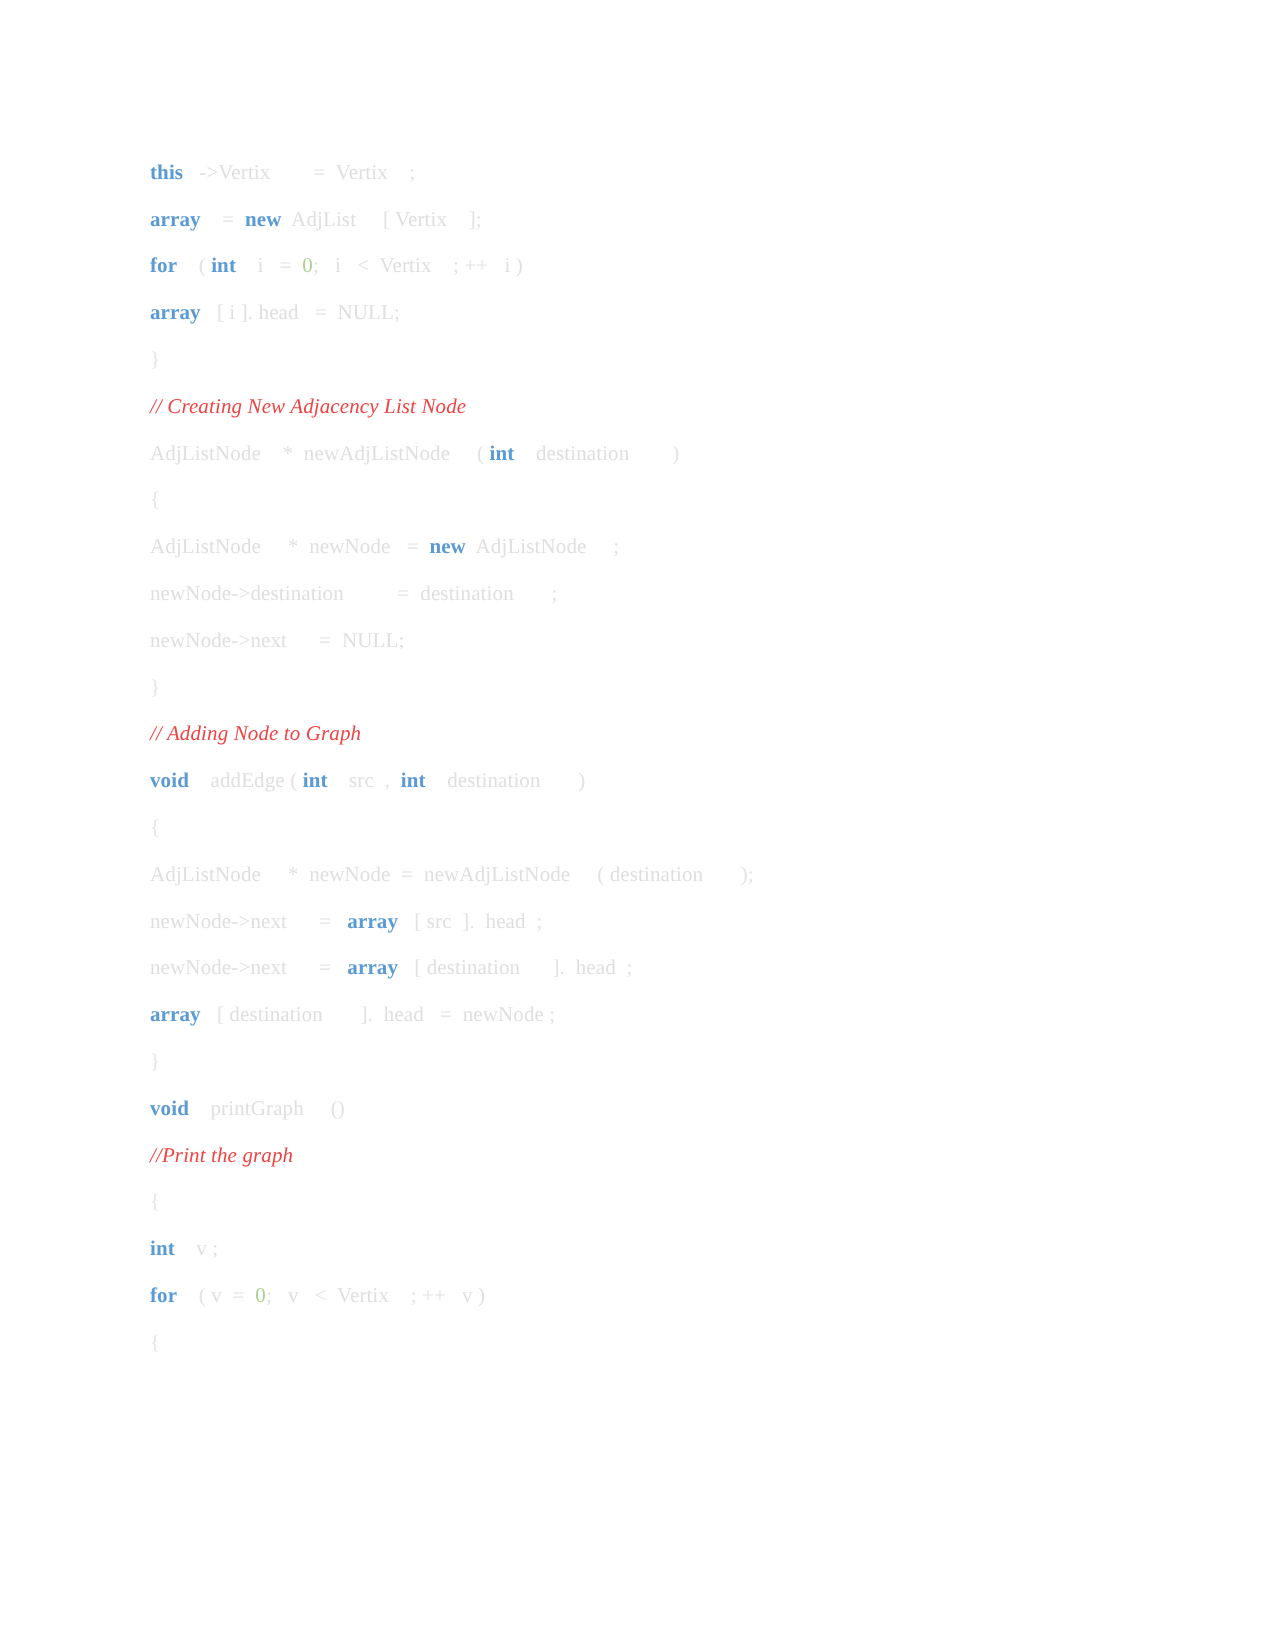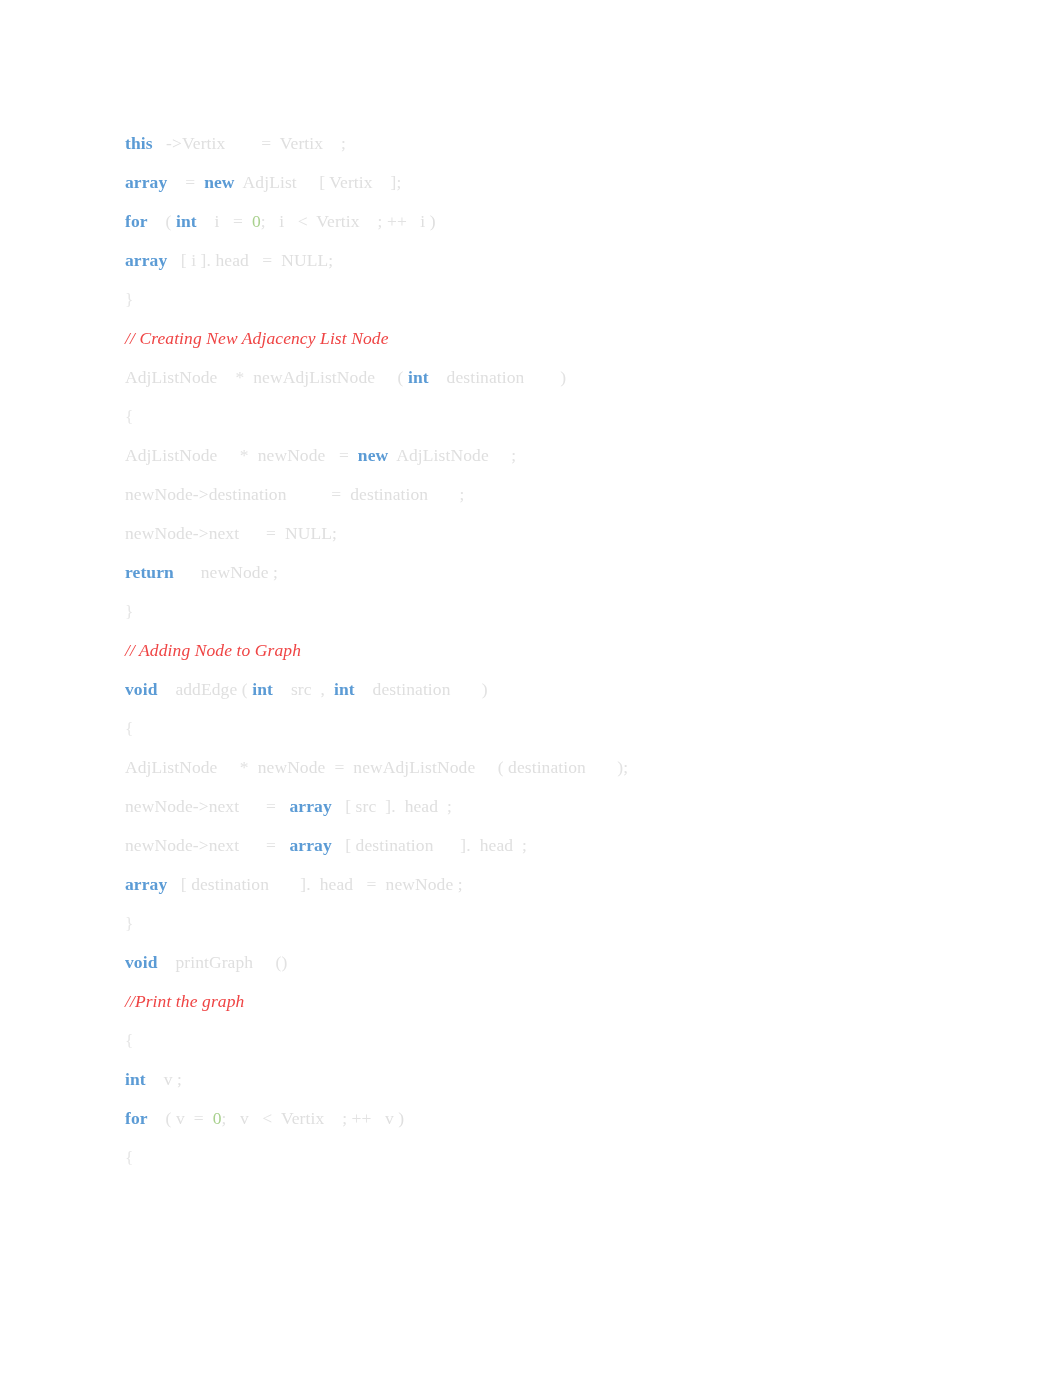--- a/index.html
+++ b/index.html
@@ -69,21 +69,20 @@
       <div class="code-line"><span class="tok t-kw">array</span><span class="tok t-punct">    </span><span class="tok t-punct">=</span><span class="tok t-punct">  </span><span class="tok t-kw">new</span><span class="tok t-punct">  </span><span class="tok t-id">AdjList</span><span class="tok t-punct">     </span><span class="tok t-punct">[ </span><span class="tok t-id">Vertix</span><span class="tok t-punct">    </span><span class="tok t-punct">];</span></div>
       <div class="code-line"><span class="tok t-kw">for</span><span class="tok t-punct">    </span><span class="tok t-punct">( </span><span class="tok t-kw">int</span><span class="tok t-punct">    </span><span class="tok t-id">i</span><span class="tok t-punct">   </span><span class="tok t-punct">=</span><span class="tok t-punct">  </span><span class="tok t-num">0</span><span class="tok t-punct">;</span><span class="tok t-punct">   </span><span class="tok t-id">i</span><span class="tok t-punct">   </span><span class="tok t-punct">&lt;</span><span class="tok t-punct">  </span><span class="tok t-id">Vertix</span><span class="tok t-punct">    </span><span class="tok t-punct">; ++</span><span class="tok t-punct">   </span><span class="tok t-id">i )</span></div>
       <div class="code-line"><span class="tok t-kw">array</span><span class="tok t-punct">   </span><span class="tok t-punct">[ i ]. </span><span class="tok t-id">head</span><span class="tok t-punct">   </span><span class="tok t-punct">=</span><span class="tok t-punct">  </span><span class="tok t-id">NULL;</span></div>
       <div class="code-line"><span class="tok t-brace">}</span></div>
       <div class="code-line comment-line"><span class="tok t-comment">// Creating New Adjacency List Node</span></div>
       <div class="code-line"><span class="tok t-id">AdjListNode</span><span class="tok t-punct">    </span><span class="tok t-punct">*</span><span class="tok t-punct">  </span><span class="tok t-id">newAdjListNode</span><span class="tok t-punct">     </span><span class="tok t-punct">( </span><span class="tok t-kw">int</span><span class="tok t-punct">    </span><span class="tok t-id">destination</span><span class="tok t-punct">        </span><span class="tok t-punct">)</span></div>
       <div class="code-line"><span class="tok t-brace">{</span></div>
       <div class="code-line"><span class="tok t-id">AdjListNode</span><span class="tok t-punct">     </span><span class="tok t-punct">*</span><span class="tok t-punct">  </span><span class="tok t-id">newNode</span><span class="tok t-punct">   </span><span class="tok t-punct">=</span><span class="tok t-punct">  </span><span class="tok t-kw">new</span><span class="tok t-punct">  </span><span class="tok t-id">AdjListNode</span><span class="tok t-punct">     </span><span class="tok t-punct">;</span></div>
       <div class="code-line"><span class="tok t-id">newNode-&gt;destination</span><span class="tok t-punct">          </span><span class="tok t-punct">=</span><span class="tok t-punct">  </span><span class="tok t-id">destination</span><span class="tok t-punct">       </span><span class="tok t-punct">;</span></div>
       <div class="code-line"><span class="tok t-id">newNode-&gt;next</span><span class="tok t-punct">      </span><span class="tok t-punct">=</span><span class="tok t-punct">  </span><span class="tok t-id">NULL;</span></div>
-      <div class="code-line"><span class="tok t-kw">return</span><span class="tok t-punct">      </span><span class="tok t-id">newNode ;</span></div>
       <div class="code-line"><span class="tok t-brace">}</span></div>
       <div class="code-line comment-line"><span class="tok t-comment">// Adding Node to Graph</span></div>
       <div class="code-line"><span class="tok t-kw">void</span><span class="tok t-punct">    </span><span class="tok t-id">addEdge</span><span class="tok t-punct"> ( </span><span class="tok t-kw">int</span><span class="tok t-punct">    </span><span class="tok t-id">src</span><span class="tok t-punct">  ,  </span><span class="tok t-kw">int</span><span class="tok t-punct">    </span><span class="tok t-id">destination</span><span class="tok t-punct">       </span><span class="tok t-punct">)</span></div>
       <div class="code-line"><span class="tok t-brace">{</span></div>
       <div class="code-line"><span class="tok t-id">AdjListNode</span><span class="tok t-punct">     </span><span class="tok t-punct">*</span><span class="tok t-punct">  </span><span class="tok t-id">newNode</span><span class="tok t-punct">  </span><span class="tok t-punct">=</span><span class="tok t-punct">  </span><span class="tok t-id">newAdjListNode</span><span class="tok t-punct">     </span><span class="tok t-punct">( </span><span class="tok t-id">destination</span><span class="tok t-punct">       </span><span class="tok t-punct">);</span></div>
       <div class="code-line"><span class="tok t-id">newNode-&gt;next</span><span class="tok t-punct">      </span><span class="tok t-punct">=</span><span class="tok t-punct">   </span><span class="tok t-kw">array</span><span class="tok t-punct">   </span><span class="tok t-punct">[ </span><span class="tok t-id">src</span><span class="tok t-punct">  ]. </span><span class="tok t-id"> head</span><span class="tok t-punct">  ;</span></div>
       <div class="code-line"><span class="tok t-id">newNode-&gt;next</span><span class="tok t-punct">      </span><span class="tok t-punct">=</span><span class="tok t-punct">   </span><span class="tok t-kw">array</span><span class="tok t-punct">   </span><span class="tok t-punct">[ </span><span class="tok t-id">destination</span><span class="tok t-punct">      ]. </span><span class="tok t-id"> head</span><span class="tok t-punct">  ;</span></div>
       <div class="code-line"><span class="tok t-kw">array</span><span class="tok t-punct">   </span><span class="tok t-punct">[ </span><span class="tok t-id">destination</span><span class="tok t-punct">       ]. </span><span class="tok t-id"> head</span><span class="tok t-punct">   </span><span class="tok t-punct">=</span><span class="tok t-punct">  </span><span class="tok t-id">newNode ;</span></div>
       <div class="code-line"><span class="tok t-brace">}</span></div>
       <div class="code-line"><span class="tok t-kw">void</span><span class="tok t-punct">    </span><span class="tok t-id">printGraph</span><span class="tok t-punct">     </span><span class="tok t-punct">()</span></div>

